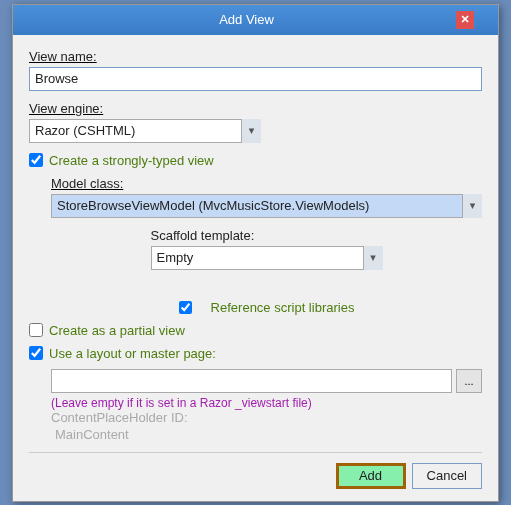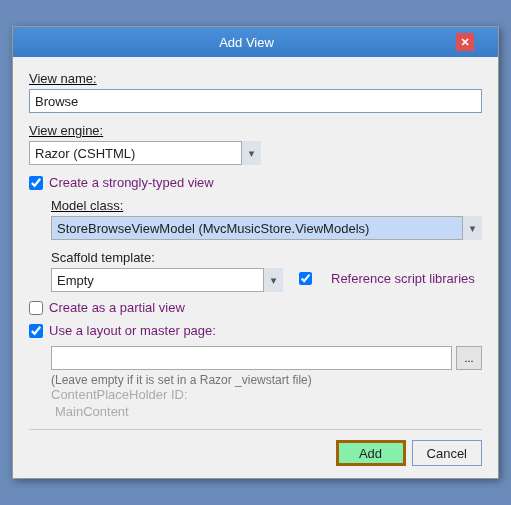--- a/index.html
+++ b/index.html
@@ -134,33 +134,34 @@
     }
 
     .checkbox-row input[type="checkbox"] {
       margin-right: 6px;
       width: 14px;
       height: 14px;
       cursor: pointer;
     }
 
     .checkbox-label {
-      color: #701a75;
+      color: #4d7c0f;
     }
 
     .indented-section {
       padding-left: 22px;
       margin-bottom: 8px;
     }
 
     .scaffold-row {
       display: flex;
       align-items: center;
       gap: 16px;
       margin-top: 4px;
+      flex-direction: column;
     }
 
     .ref-scripts-row {
       display: flex;
       align-items: center;
       gap: 19px;
     }
 
     .layout-row {
       display: flex;
@@ -184,21 +185,21 @@
       background: #e4e4e4;
       border: 1px solid #aaa;
       cursor: pointer;
       font-size: 11px;
       display: flex;
       align-items: center;
       justify-content: center;
     }
 
     .hint-text {
-      color: #737373;
+      color: #a21caf;
       font-size: 12px;
       margin-top: 3px;
     }
 
     .placeholder-id-label {
       color: #aaa;
       margin-top: 6px;
       margin-bottom: 2px;
     }
 

